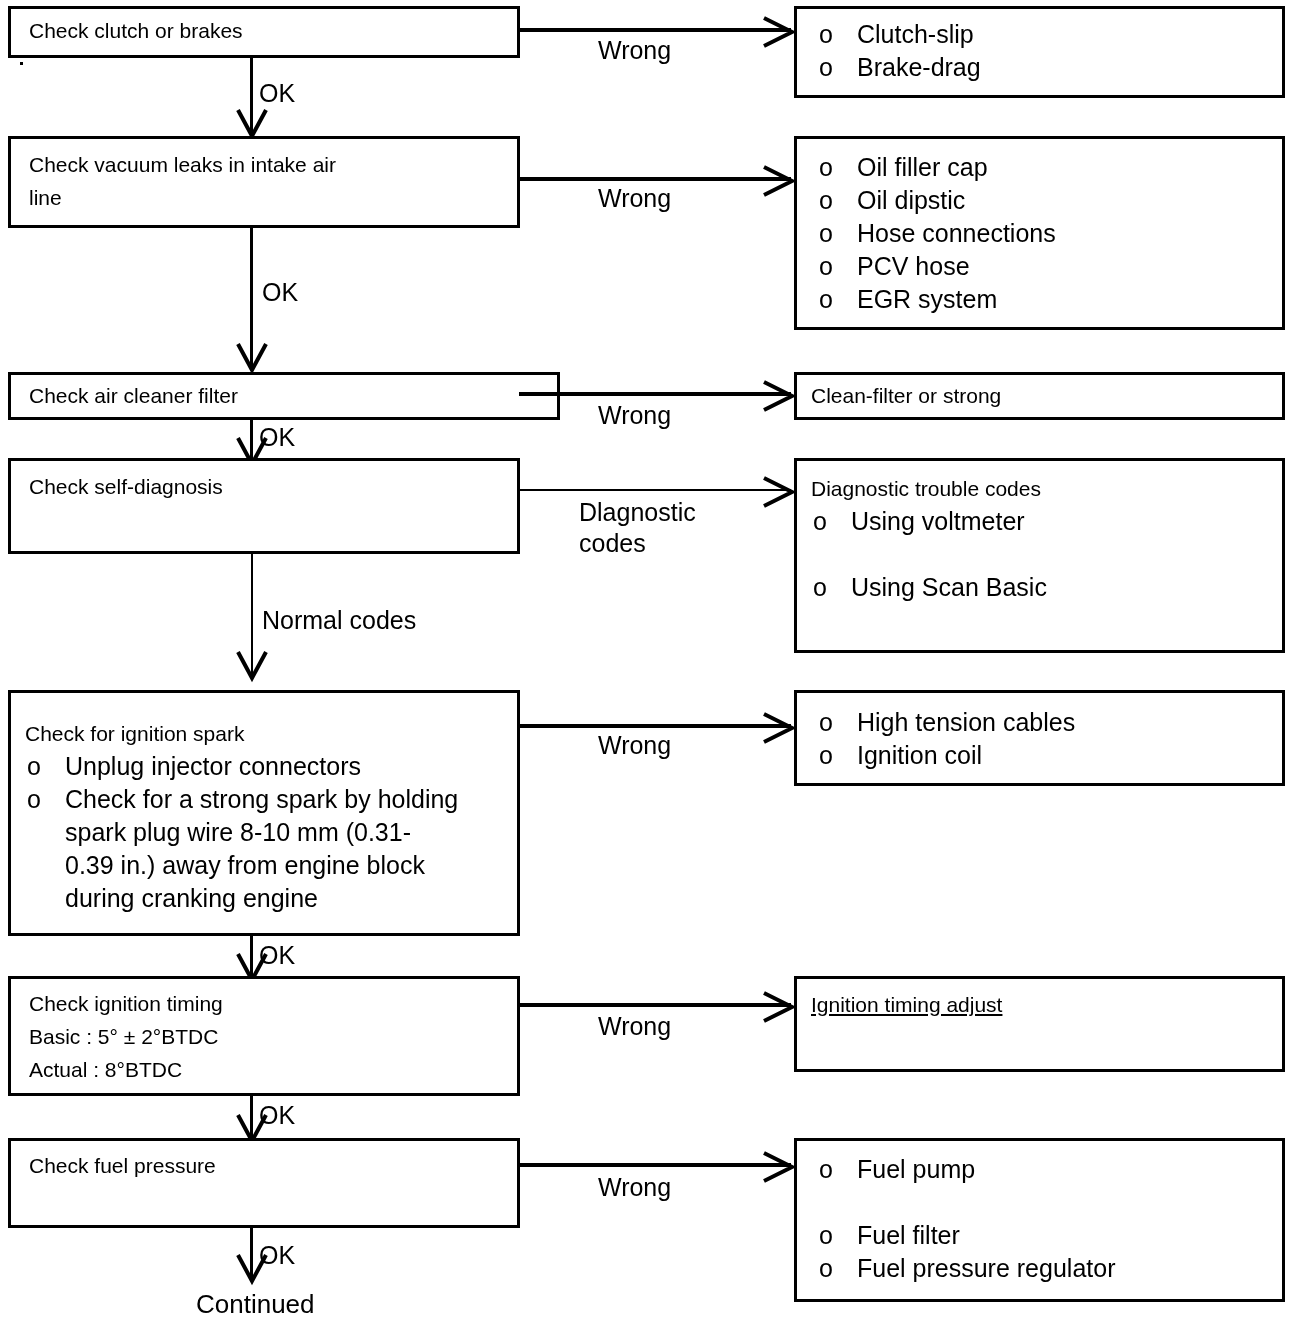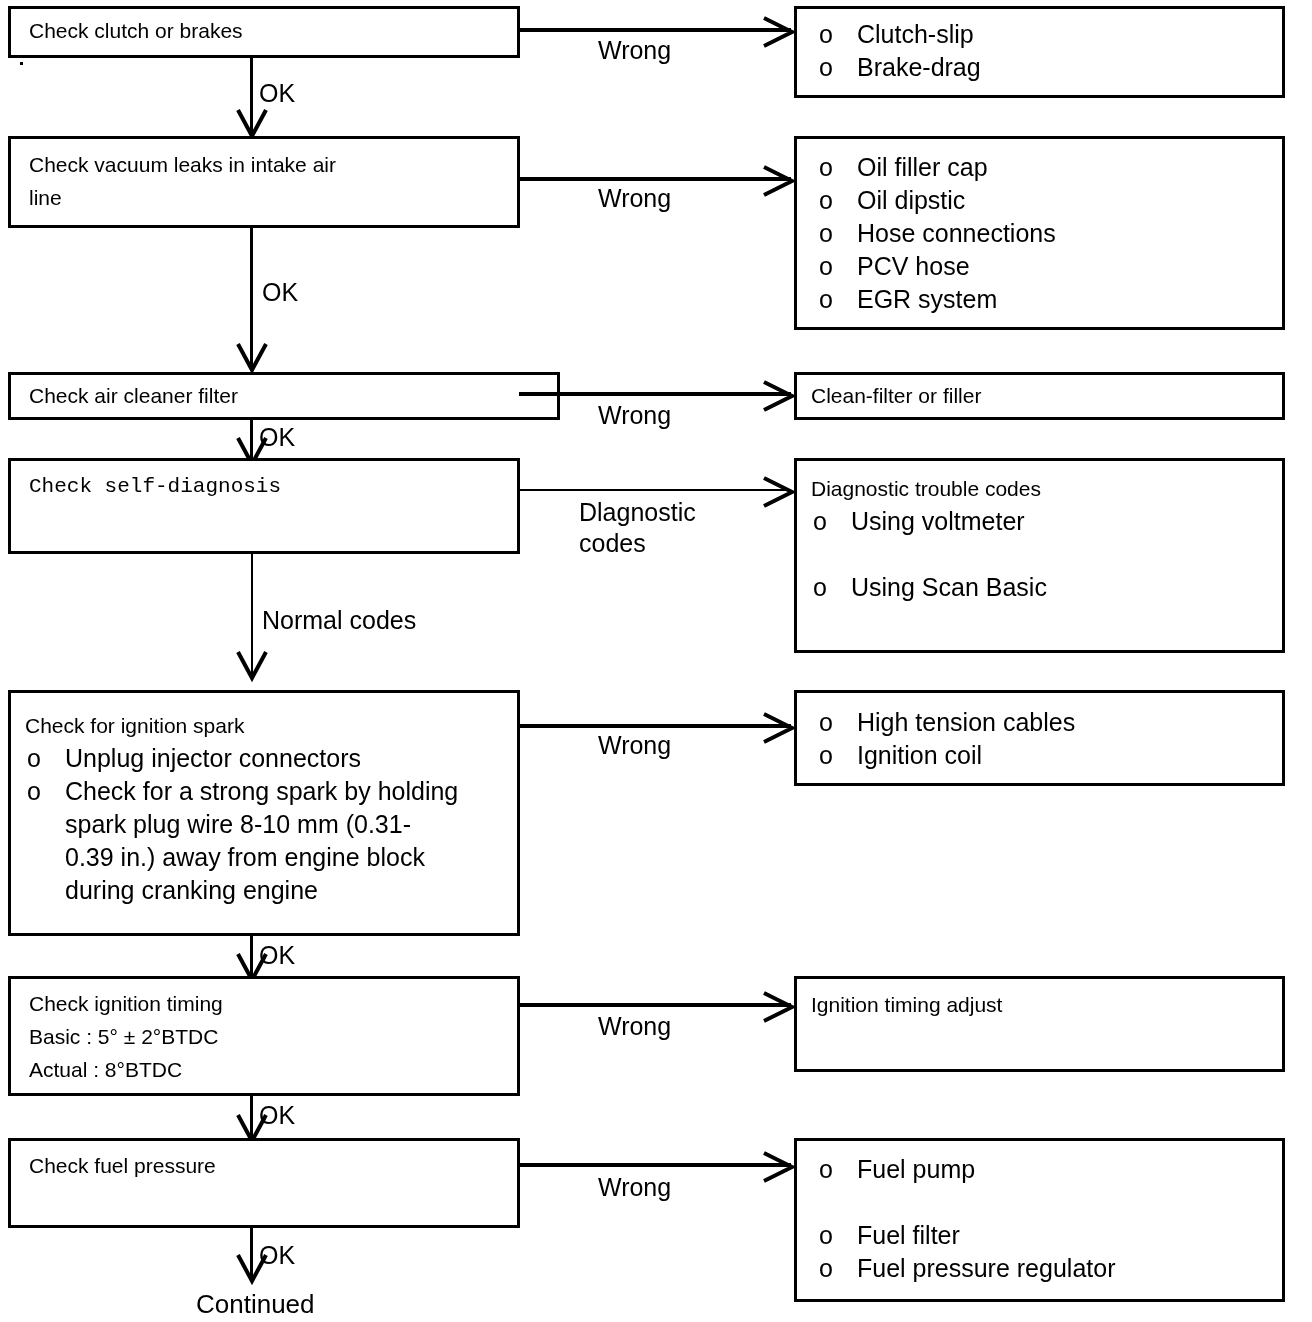--- a/index.html
+++ b/index.html
@@ -170,24 +170,24 @@
 
   <div class="vline" style="left:250px; top:420px; height:40px;"></div>
   <div class="arrow-down" style="left:251px; top:436px;">
     <svg width="42" height="34" viewBox="0 0 42 34">
         <polyline points="-13,2 1,28 15,2" fill="none" stroke="#000" stroke-width="4"></polyline>
       </svg>
   </div>
   <div class="edge-label" style="left:259px; top:422px;">OK</div>
 
   <div class="box" style="left:794px; top:372px; width:491px; height:48px; padding-top:4px; padding-left:14px;">
-    <div class="box-title">Clean-filter or filler</div>
-  </div>
-
-  <div class="box" style="left:8px; top:458px; width:512px; height:96px; padding-top:9px;font-family:Liberation Mono, monospace;">
+    <div class="box-title">Clean-filter or strong</div>
+  </div>
+
+  <div class="box" style="left:8px; top:458px; width:512px; height:96px; padding-top:9px;">
     <div class="box-title">Check self-diagnosis</div>
   </div>
 
   <div class="hline thin" style="left:519px; top:489px; width:272px;"></div>
   <div class="arrow-right" style="left:762px; top:490px;">
     <svg width="34" height="42" viewBox="0 0 34 42">
         <polyline points="2,-12 30,2 2,16" fill="none" stroke="#000" stroke-width="4"></polyline>
       </svg>
   </div>
   <div class="edge-label" style="left:579px; top:497px;">Dlagnostic
@@ -202,21 +202,21 @@
   <div class="edge-label" style="left:262px; top:605px;">Normal codes</div>
 
   <div class="box" style="left:794px; top:458px; width:491px; height:195px; padding-top:11px; padding-left:14px;">
     <div class="box-title">Diagnostic trouble codes</div>
     <ul class="bullets indent-narrow">
       <li><span class="bullet-mark">o</span><span>Using voltmeter</span></li>
       <li class="gap"><span class="bullet-mark">o</span><span>Using Scan Basic</span></li>
     </ul>
   </div>
 
-  <div class="box" style="left:8px; top:690px; width:512px; height:246px; padding-top:16px; padding-left:14px;">
+  <div class="box" style="left:8px; top:690px; width:512px; height:246px; padding-top:24px; padding-left:14px;">
     <div class="box-title">Check for ignition spark</div>
     <ul class="bullets indent-narrow">
       <li><span class="bullet-mark">o</span><span>Unplug injector connectors</span></li>
       <li style="white-space:pre;"><span class="bullet-mark">o</span><span>Check for a strong spark by holding
 spark plug wire 8-10 mm (0.31-
 0.39 in.) away from engine block
 during cranking engine</span></li>
     </ul>
   </div>
 
@@ -258,21 +258,21 @@
   <div class="edge-label" style="left:598px; top:1011px;">Wrong</div>
 
   <div class="vline" style="left:250px; top:1096px; height:42px;"></div>
   <div class="arrow-down" style="left:251px; top:1113px;">
     <svg width="42" height="34" viewBox="0 0 42 34">
         <polyline points="-13,2 1,28 15,2" fill="none" stroke="#000" stroke-width="4"></polyline>
       </svg>
   </div>
   <div class="edge-label" style="left:259px; top:1100px;">OK</div>
 
-  <div class="box" style="left:794px; top:976px; width:491px; height:96px; padding-top:9px; padding-left:14px;">
+  <div class="box" style="left:794px; top:976px; width:491px; height:96px; padding-top:9px; padding-left:14px;text-decoration:underline;">
     <div class="box-title">Ignition timing adjust</div>
   </div>
 
   <div class="box" style="left:8px; top:1138px; width:512px; height:90px; padding-top:8px;">
     <div class="box-title">Check fuel pressure</div>
   </div>
 
   <div class="hline" style="left:519px; top:1163px; width:272px;"></div>
   <div class="arrow-right" style="left:762px; top:1165px;">
     <svg width="34" height="42" viewBox="0 0 34 42">

